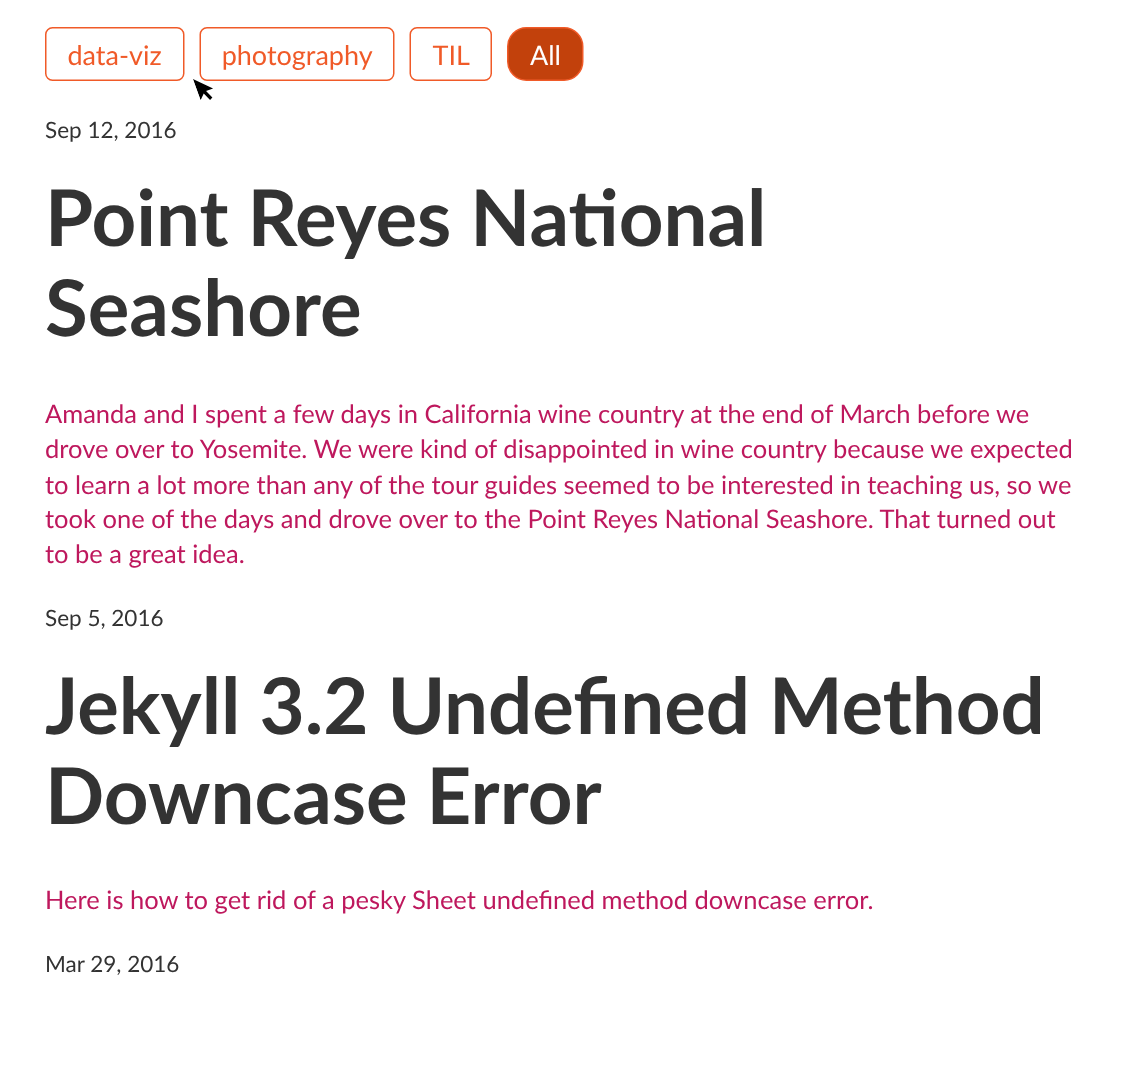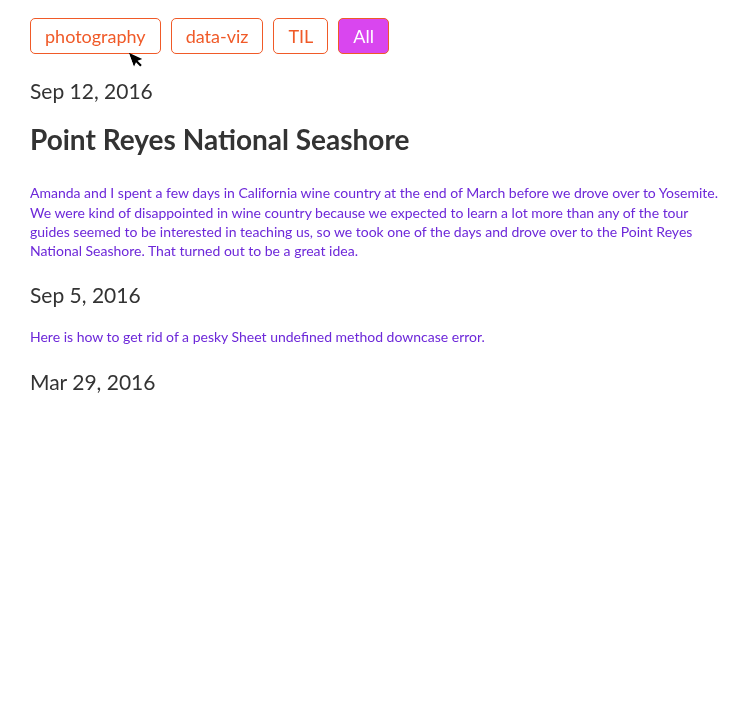--- a/index.html
+++ b/index.html
@@ -26,79 +26,81 @@
       background: #fff;
       color: #f05a28;
       padding: 8px 14px;
       font-size: 18px;
       border-radius: 5px;
       cursor: pointer;
       font-family: inherit;
       line-height: 1;
     }
     .tag-btn.active {
-      background: #d946ef;
+      background: #c2410c;
       color: #fff;
+      border-radius: 13px;
     }
     .cursor-arrow {
       position: absolute;
       left: 102px;
       top: 32px;
       font-size: 16px;
       color: #000;
       pointer-events: none;
       transform: rotate(-20deg);
     }
     .post-date {
-      font-size: 21px;
+      font-size: 15px;
       color: #333;
       margin-bottom: 20px;
     }
     .post-title {
-      font-size: 28px;
+      font-size: 52px;
       font-weight: 700;
       color: #333;
       line-height: 1.15;
       margin-bottom: 28px;
     }
     .post-excerpt {
-      font-size: 14px;
-      color: #6d28d9;
+      font-size: 17px;
+      color: #be185d;
       line-height: 1.38;
       margin-bottom: 22px;
     }
     .post + .post .post-date,
     .post .post-date.next {
       margin-top: 10px;
     }
     .post {
       margin-bottom: 18px;
     }
   </style>
 </head>
 <body>
 
 <div class="tag-row">
+  <button class="tag-btn">data-viz</button>
   <button class="tag-btn">photography</button>
-  <button class="tag-btn">data-viz</button>
   <button class="tag-btn">TIL</button>
   <button class="tag-btn active">All</button>
   <span class="cursor-arrow">
     <svg width="12" height="18" viewBox="0 0 12 18">
         <path d="M0 0 L0 15 L3.5 11.5 L6 17 L8 16 L5.5 10.5 L10.5 10.5 Z" fill="#000"></path>
       </svg>
   </span>
 </div>
 
 <div class="post">
   <div class="post-date">Sep 12, 2016</div>
   <h2 class="post-title">Point Reyes National Seashore</h2>
   <p class="post-excerpt">Amanda and I spent a few days in California wine country at the end of March before we drove over to Yosemite. We were kind of disappointed in wine country because we expected to learn a lot more than any of the tour guides seemed to be interested in teaching us, so we took one of the days and drove over to the Point Reyes National Seashore. That turned out to be a great idea.</p>
 </div>
 
 <div class="post">
   <div class="post-date">Sep 5, 2016</div>
+  <h2 class="post-title">Jekyll 3.2 Undefined Method Downcase Error</h2>
   <p class="post-excerpt">Here is how to get rid of a pesky Sheet undefined method downcase error.</p>
 </div>
 
 <div class="post">
   <div class="post-date">Mar 29, 2016</div>
 </div>
 
 </body></html>

